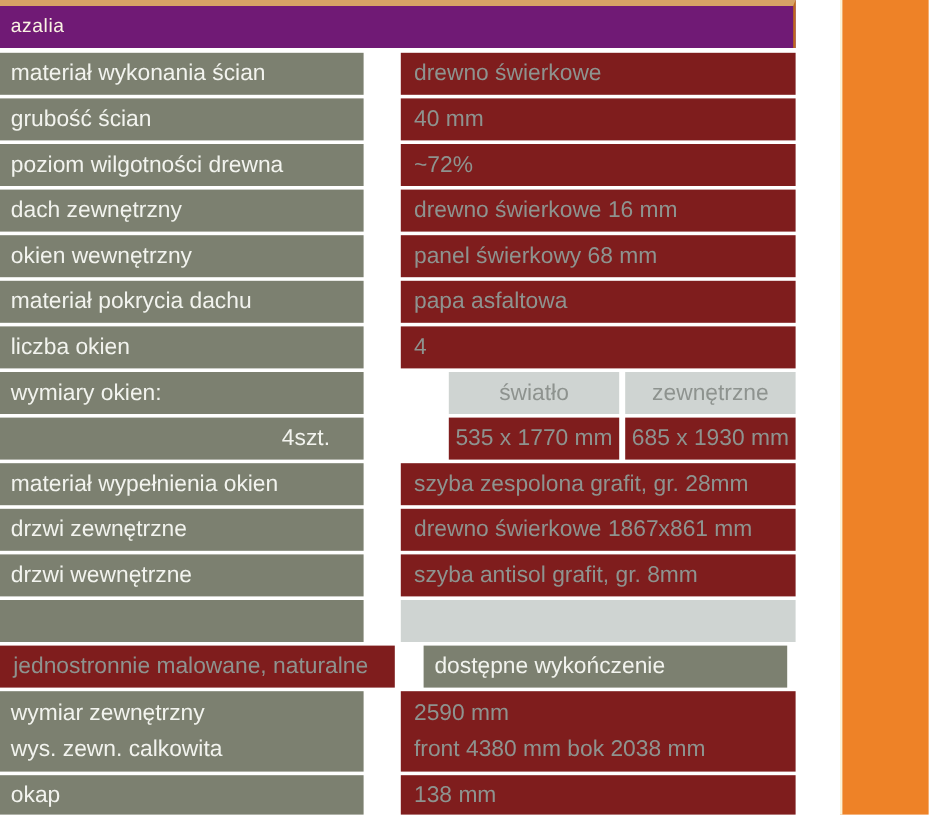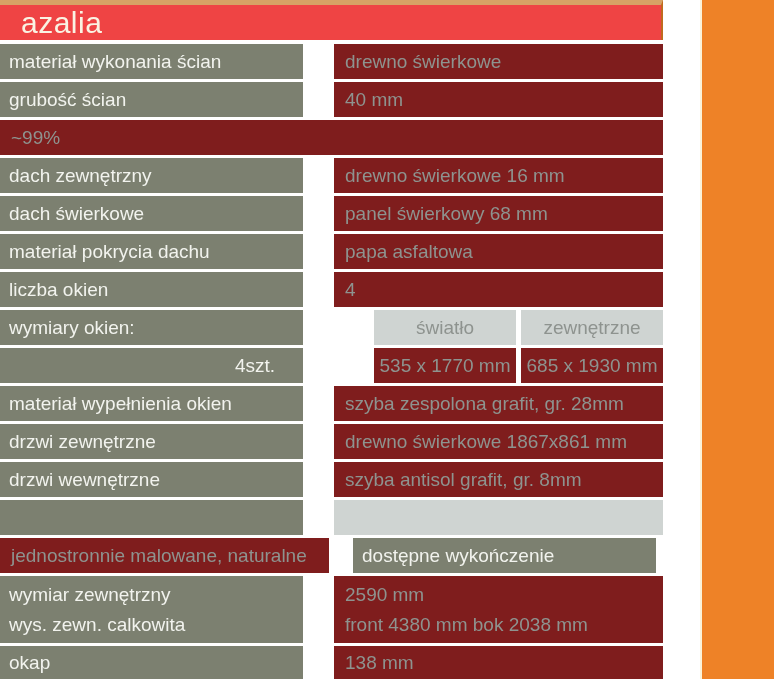--- a/index.html
+++ b/index.html
@@ -14,29 +14,29 @@
     position: absolute;
     top: 0; right: 0;
     width: 72px; height: 679px;
     background: #ee8227;
     border-left: 2px solid #fbf3da;
   }
   .table-area { width: 663px; }
   .title-bar {
     box-sizing: border-box;
     height: 40px;
-    background: #ef4444;
+    background: #701a75;
     border-top: 5px solid #d7a265;
     border-right: 2px solid #c06a1e;
     display: flex;
     align-items: center;
-    padding-left: 21px;
+    padding-left: 9px;
     margin-bottom: 4px;
     color: #faf3e3;
-    font-size: 30px;
+    font-size: 16px;
     letter-spacing: 0.5px;
   }
   .row { display: flex; margin-bottom: 3px; height: 35px; gap: 24px; }
   .row.tall { height: 67px; }
   .row.last { height: 33px; margin-bottom: 0; border-radius: 15px; }
   .cell {
     box-sizing: border-box;
     display: flex;
     align-items: center;
     font-size: 19px;
@@ -84,30 +84,31 @@
     <div class="cell label">materiał wykonania ścian</div>
     <div class="cell value">drewno świerkowe</div>
   </div>
 
   <div class="row">
     <div class="cell label">grubość ścian</div>
     <div class="cell value">40 mm</div>
   </div>
 
   <div class="row">
-    <div class="cell value">~99%</div>
+    <div class="cell label">poziom wilgotności drewna</div>
+    <div class="cell value">~72%</div>
   </div>
 
   <div class="row">
     <div class="cell label">dach zewnętrzny</div>
     <div class="cell value">drewno świerkowe 16 mm</div>
   </div>
 
   <div class="row">
-    <div class="cell label">dach świerkowe</div>
+    <div class="cell label">okien wewnętrzny</div>
     <div class="cell value">panel świerkowy 68 mm</div>
   </div>
 
   <div class="row">
     <div class="cell label">materiał pokrycia dachu</div>
     <div class="cell value">papa asfaltowa</div>
   </div>
 
   <div class="row">
     <div class="cell label">liczba okien</div>

